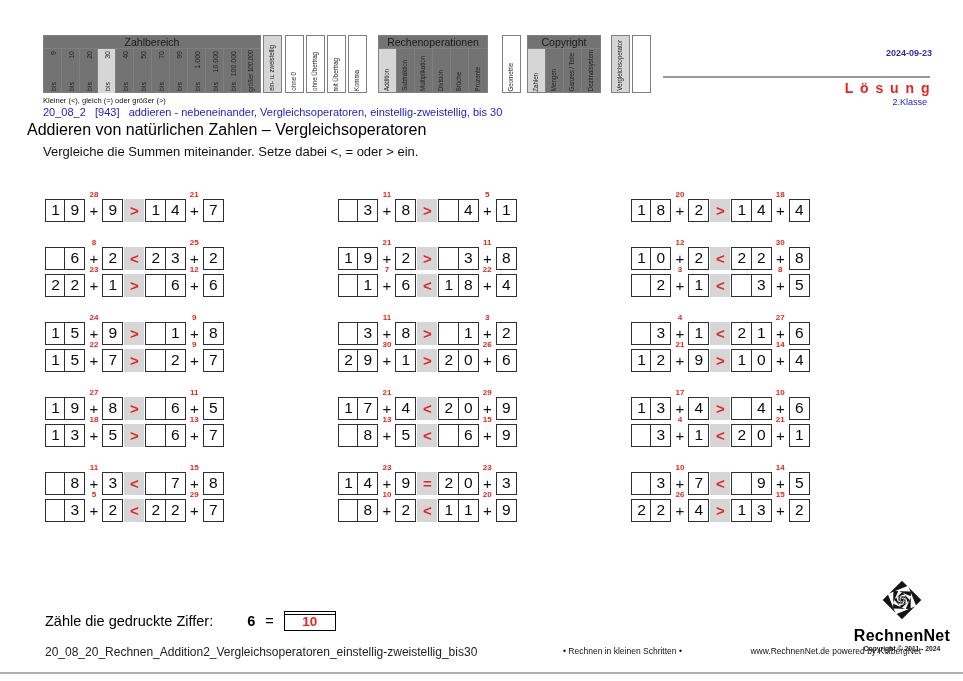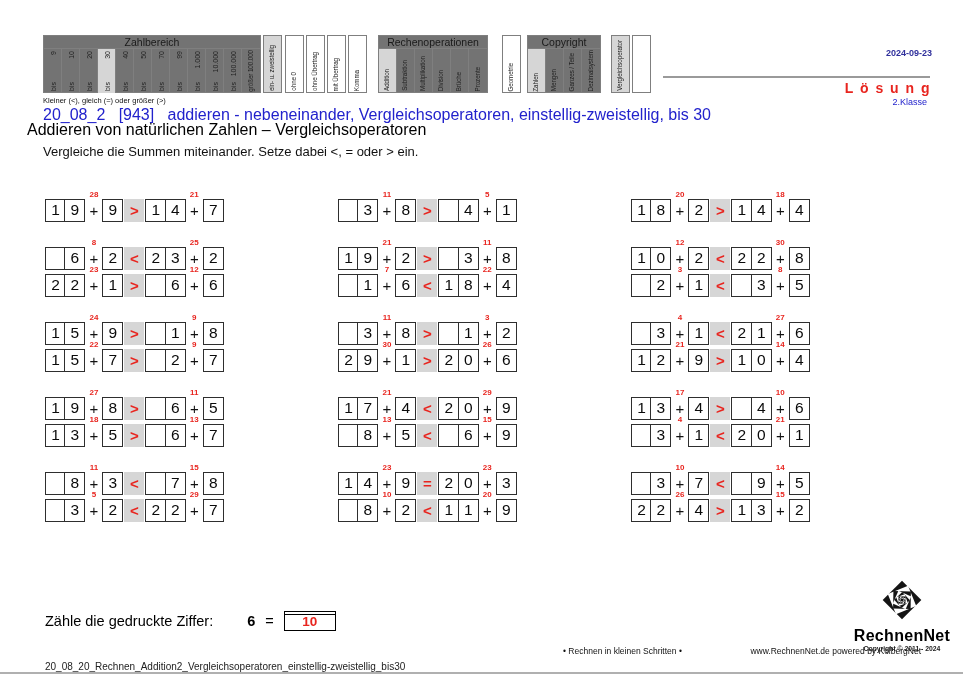--- a/index.html
+++ b/index.html
@@ -24,21 +24,21 @@
   .vtop, .vbot { position:absolute; left:50%; transform:translateX(-50%) rotate(180deg);
                  writing-mode:vertical-rl; font-size:7px; color:#222; line-height:1; }
   .vtop { top:2px; } .vbot { bottom:2px; }
 
   .note { position:absolute; left:43px; top:96px; font-size:7.5px; color:#111; }
   .date { position:absolute; right:31px; top:31px; font-size:9px; font-weight:bold; color:#30309c;margin-top:17px; }
   .hrule { position:absolute; left:663px; top:76px; width:267px; height:2px; background:#9a9a9a; }
   .solution { position:absolute; right:32px; top:80px; font-size:14px; font-weight:bold;
               color:#e8251f; letter-spacing:1.5px; white-space:pre;padding-left:16px; }
   .grade { position:absolute; right:36px; top:97px; font-size:9px; color:#2222cc; }
-  .codeline { position:absolute; left:43px; top:106px; font-size:16px; color:#2222cc; white-space:pre; }
+  .codeline { position:absolute; left:43px; top:106px; font-size:11px; color:#2222cc; white-space:pre; }
   .title { position:absolute; left:27px; top:121px; font-size:16px; font-weight:normal; color:#000; }
   .subtitle { position:absolute; left:43px; top:144px; font-size:13px; color:#111; }
 
   
   .pcol { position:absolute; top:198px; }
   .pcol1 { left:45px; } .pcol2 { left:338px; } .pcol3 { left:631px; }
   .pgroup { margin-bottom:24px; }
   .prow { display:flex; align-items:center; margin-bottom:3px; height:24px; }
   .cell2 { display:flex; }
   .c { width:21px; height:23px; border:1.6px solid #2e2e2e; background:#fff;
@@ -53,21 +53,21 @@
   
   .count { position:absolute; left:45px; top:611px; display:flex; align-items:center;
            font-size:14.5px; color:#000; }
   .count .digit { font-weight:bold; margin-left:34px; }
   .count .eq { margin:0 10px; }
   .ansbox { position:relative; width:52px; height:20px; border:1.6px solid #000;
             display:flex; align-items:center; justify-content:center;
             color:#e8251f; font-size:13.5px; font-weight:bold; background:#fff; }
   .ansbox::before { content:""; position:absolute; top:1.5px; left:0; right:0; height:1px; background:#000; }
 
-  .filename { position:absolute; left:45px; top:645px; font-size:10px; color:#222;margin-top:16px; }
+  .filename { position:absolute; left:45px; top:645px; font-size:12px; color:#222; }
   .footline { position:absolute; left:563px; top:646px; width:358px; display:flex;
               justify-content:space-between; font-size:8.5px; color:#111; }
   .logo { position:absolute; left:841px; top:571px; width:122px; text-align:center; }
   .logo svg { display:block; margin:0 auto; }
   .logoname { font-size:16px; font-weight:bold; color:#000; margin-top:-2px; letter-spacing:0.3px; }
   .copyright { font-size:6.8px; font-weight:bold; color:#222; }
   .bottomrule { position:absolute; left:0; right:0; top:672px; height:2px; background:#b0b0b0; }
 </style>
 </head>
 <body>

